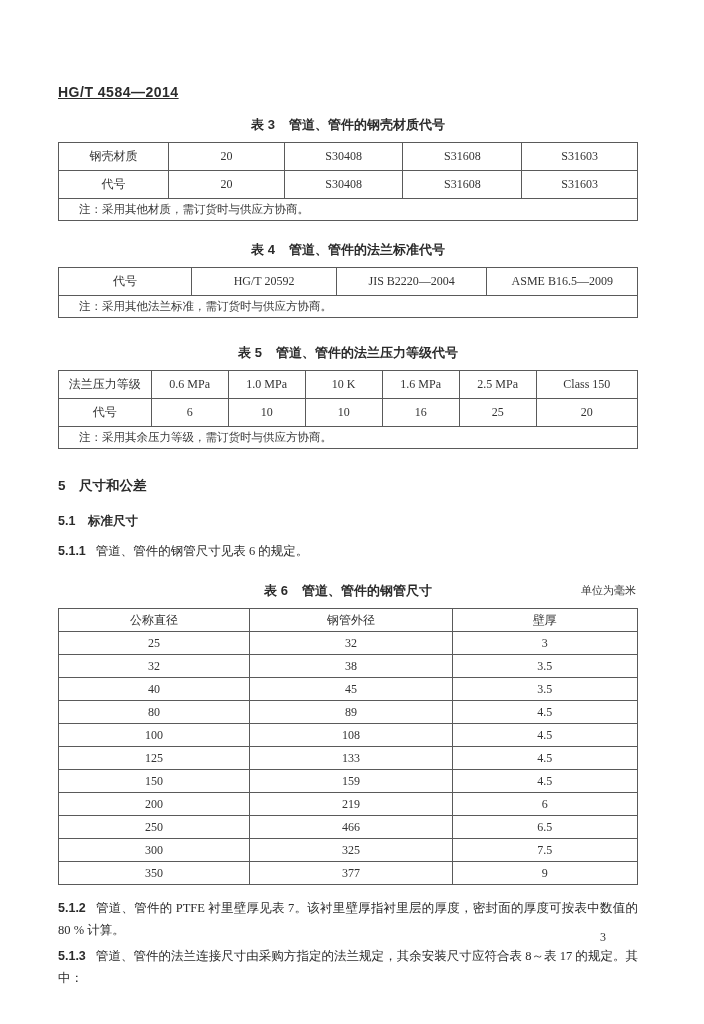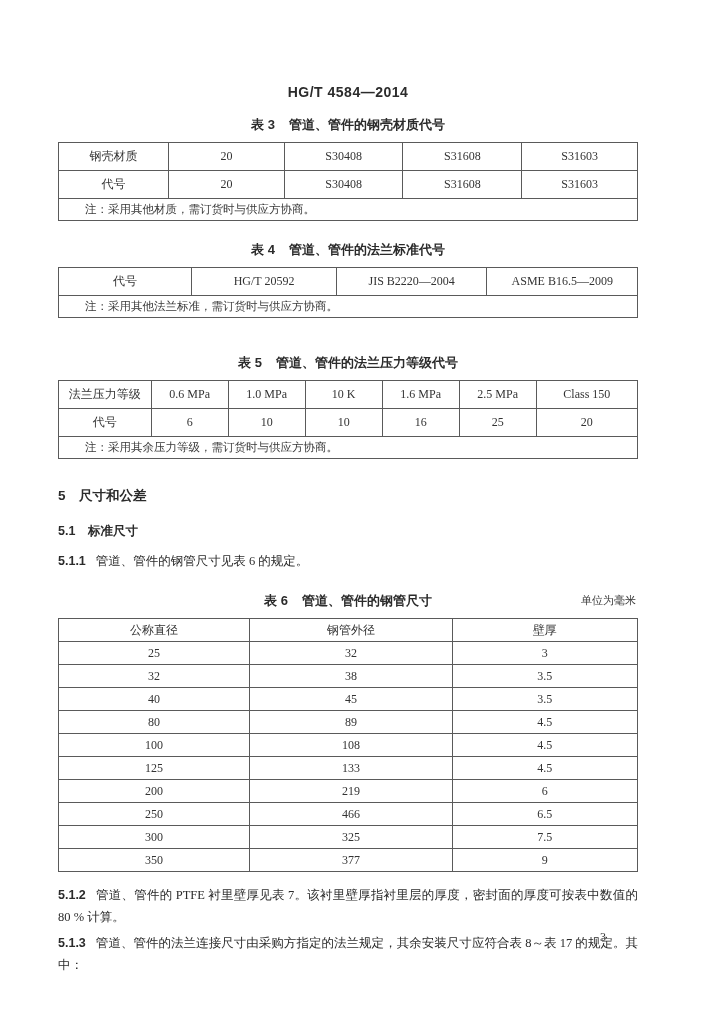--- a/index.html
+++ b/index.html
@@ -7,25 +7,26 @@
     position:relative;
     width:704px; height:1024px;
     background:#ffffff;
     box-sizing:border-box;
     padding:84px 66px 0 58px;
     font-family:"Liberation Serif","DejaVu Serif",serif;
     color:#2b2b2b;
     overflow:hidden;
   }
   .doc-number {
-    text-align:center;
+    text-align:left;
     font-family:"Liberation Sans","DejaVu Sans",sans-serif;
     font-weight:bold;
     font-size:14px;
     letter-spacing:0.5px;
+    text-decoration:underline;
   }
   .caption {
     text-align:center;
     font-family:"Liberation Sans","DejaVu Sans",sans-serif;
     font-weight:bold;
     font-size:13px;
     margin:16px 0 8px 0;
   }
   .caption .cap-label { margin-right:14px; }
   .caption-row { position:relative; margin:20px 0 8px 0; }
@@ -49,21 +50,21 @@
     color:#333333;
     padding:4px 3px;
     height:19px;
     line-height:15px;
     overflow:hidden;
     white-space:nowrap;
   }
   .t6 td { padding:2px 17px; height:18px; }
   td.note-cell {
     text-align:left;
-    padding:3px 26px;
+    padding:3px 20px;
     font-size:11.5px;
     height:14px;
     color:#3a3a3a;
   }
   .sec-heading {
     font-family:"Liberation Sans","DejaVu Sans",sans-serif;
     font-weight:bold;
     font-size:13.5px;
     margin:28px 0 0 0;
   }
@@ -150,21 +151,21 @@
           <td>ASME B16.5—2009</td>
         </tr>
       </tbody>
     <tbody>
       <tr>
         <td class="note-cell" colspan="4">注：采用其他法兰标准，需订货时与供应方协商。</td>
       </tr>
     </tbody>
   </table>
 
-  <div class="caption" style="margin-top:36px;">
+  <div class="caption" style="margin-top:26px;">
     <span class="cap-label">表 5</span><span>管道、管件的法兰压力等级代号</span>
   </div>
   <table class="spacer-table">
     <colgroup>
       <col style="width:16%">
         <col style="width:13.3%">
         <col style="width:13.3%">
         <col style="width:13.3%">
         <col style="width:13.3%">
         <col style="width:13.3%">
@@ -248,20 +249,25 @@
           <td>100</td>
           <td>108</td>
           <td>4.5</td>
         </tr>
         <tr>
           <td>125</td>
           <td>133</td>
           <td>4.5</td>
         </tr>
         <tr>
+          <td>150</td>
+          <td>159</td>
+          <td>4.5</td>
+        </tr>
+        <tr>
           <td>200</td>
           <td>219</td>
           <td>6</td>
         </tr>
         <tr>
           <td>250</td>
           <td>466</td>
           <td>6.5</td>
         </tr>
         <tr>

